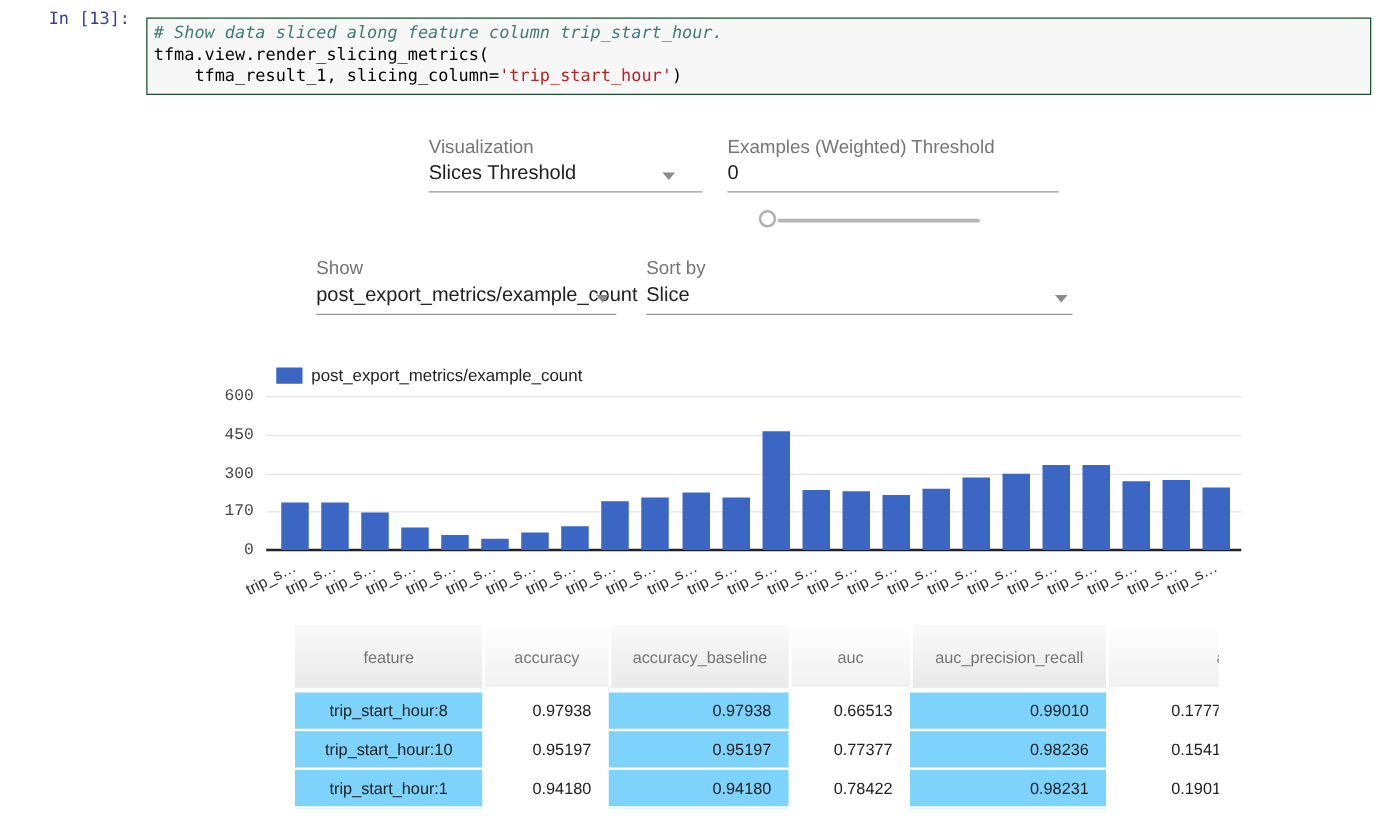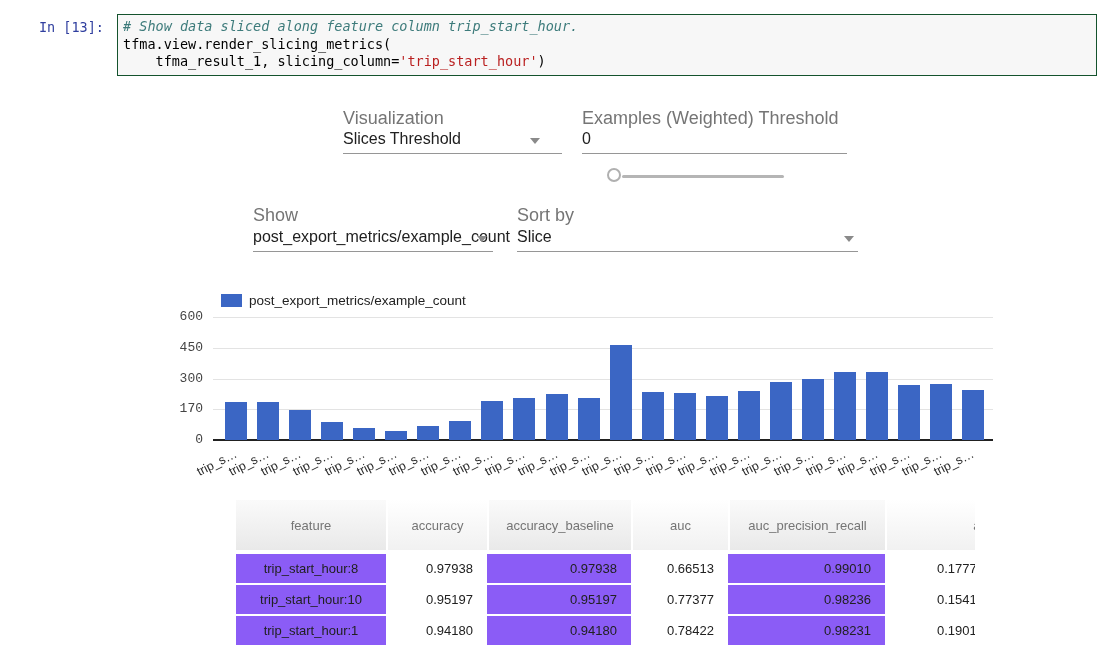--- a/index.html
+++ b/index.html
@@ -4,38 +4,38 @@
 <style>
   html,body { margin:0; padding:0; background:#fff; }
   #canvas {
     position:relative; width:1111px; height:668px; background:#fff;
     font-family:"Liberation Sans", sans-serif; overflow:hidden;
   }
   .abs { position:absolute; }
 
   
   .prompt {
-    position:absolute; left:0; top:19px; width:104px; text-align:right;
+    position:absolute; left:0; top:7px; width:104px; text-align:right;
     font-family:"DejaVu Sans Mono", monospace; font-size:13.5px; color:#303f9f;
     white-space:pre;
   }
   .code-box {
     position:absolute; left:117px; top:14px; width:980px; height:62px;
     background:#f7f7f7; border:1px solid #14532d; box-sizing:border-box;
     padding:3px 5px;
   }
   .code-box pre {
     margin:0; font-family:"DejaVu Sans Mono", monospace;
     font-size:13.5px; line-height:17.5px; color:#000; white-space:pre;
   }
   .tok-comment { color:#3d7b7b; font-style:italic; }
   .tok-string  { color:#ba2121; }
 
   
-  .ctl-label { position:absolute; font-size:18px; line-height:14px; color:#757575; white-space:nowrap; }
+  .ctl-label { position:absolute; font-size:15px; line-height:14px; color:#757575; white-space:nowrap; }
   .ctl-value { position:absolute; font-size:16px; line-height:20px; color:#212121; white-space:nowrap; cursor:pointer; }
   .underline { position:absolute; height:1px; background:#969696; }
   .dd-arrow  {
     position:absolute; width:0; height:0;
     border-left:5px solid transparent; border-right:5px solid transparent;
     border-top:6px solid #8a8a8a; cursor:pointer;
   }
   .slider-track { position:absolute; height:3px; background:#b5b5b5; border-radius:2px; }
   .slider-handle {
     position:absolute; width:10px; height:10px; background:#fff;
@@ -65,21 +65,21 @@
     overflow:hidden; white-space:nowrap; cursor:pointer;
   }
   .table-wrap th.col-odd  { background:linear-gradient(#fafafa,#e9e9e9); }
   .table-wrap th.col-even { background:linear-gradient(#ffffff,#f1f1f1); }
   .table-wrap th + th { border-left:2px solid #fff; }
   .table-wrap td {
     height:27px; border-bottom:2px solid #fff; color:#212121;
     white-space:nowrap; overflow:hidden;
   }
   .table-wrap tbody tr:first-child td { border-top:4px solid #fff; }
-  .table-wrap td.col-odd  { background:#8b5cf6; }
+  .table-wrap td.col-odd  { background:#7dd3fc; }
   .table-wrap td.col-even { background:#fff; }
   .table-wrap td.feature  { text-align:center; }
   .table-wrap td.num      { text-align:right; padding-right:14px; }
   .table-wrap td.last     { text-align:left; padding-left:52px; padding-right:0; }
   .table-wrap th.last     { text-align:right; padding-left:18px; }
 </style>
 </head>
 <body>
 
 <div id="canvas">

